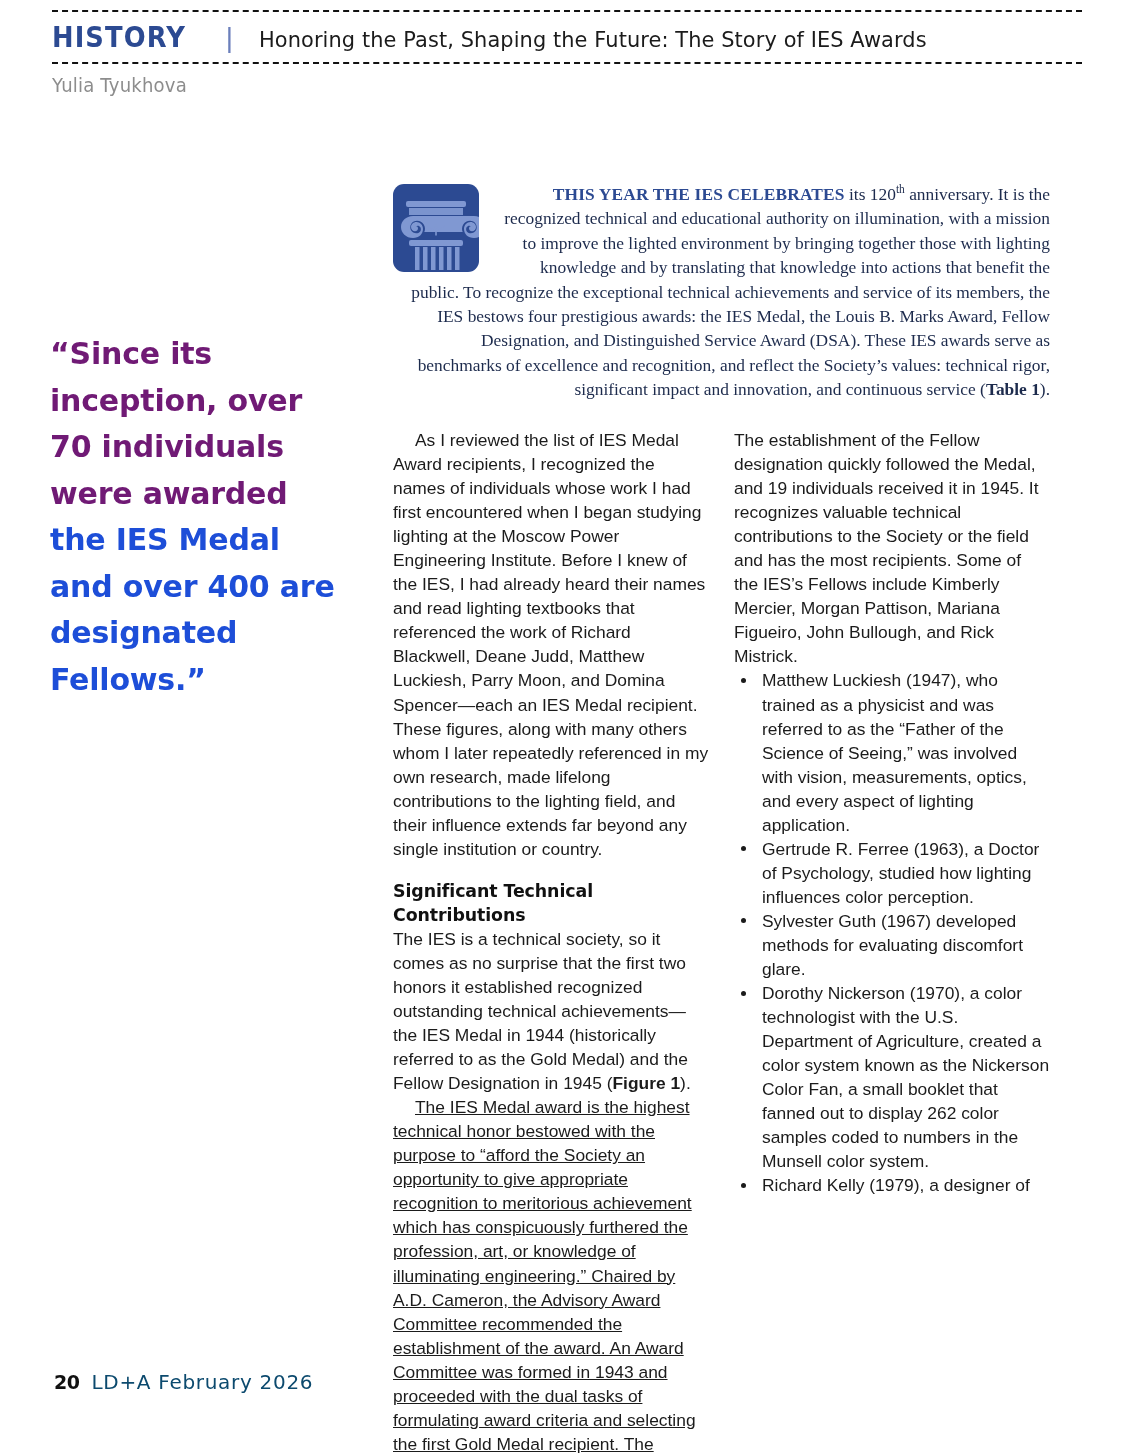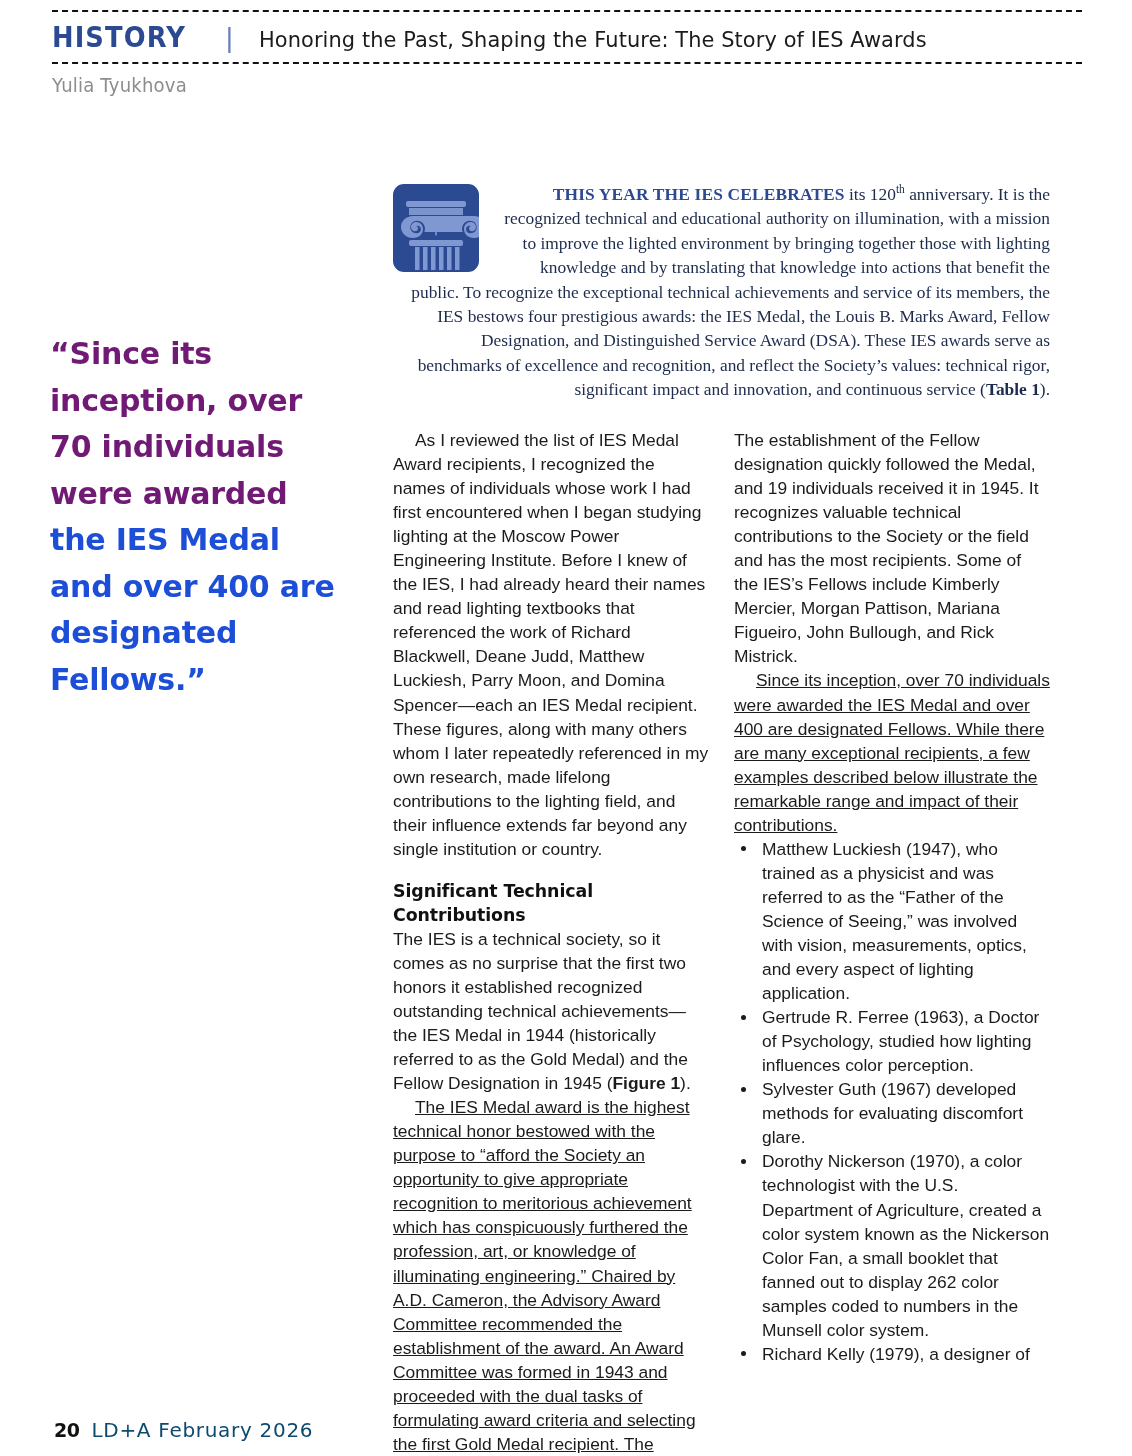--- a/index.html
+++ b/index.html
@@ -172,21 +172,21 @@
     width: 5px;
     height: 5px;
     border-radius: 50%;
     background: #1b1b1b;
   }
 
   
   .footer {
     position: absolute;
     left: 54px;
-    top: 1418px;
+    top: 1370px;
     display: flex;
     align-items: baseline;
     gap: 12px;
     font-family: "DejaVu Sans", sans-serif;
   }
   .folio {
     font-weight: 700;
     font-size: 19px;
     color: #111111;
     letter-spacing: -0.5px;
@@ -257,21 +257,20 @@
 
   <div class="col col-left">
     <p class="first">As I reviewed the list of IES Medal Award recipients, I recognized the names of individuals whose work I had first encountered when I began studying lighting at the Moscow Power Engineering Institute. Before I knew of the IES, I had already heard their names and read lighting textbooks that referenced the work of Richard Blackwell, Deane Judd, Matthew Luckiesh, Parry Moon, and Domina Spencer—each an IES Medal recipient. These figures, along with many others whom I later repeatedly referenced in my own research, made lifelong contributions to the lighting field, and their influence extends far beyond any single institution or country.</p>
     <div class="section-head">Significant Technical Contributions</div>
     <p><span>The IES is a technical society, so it comes as no surprise that the first two honors it established recognized outstanding technical achievements—the IES Medal in 1944 (historically referred to as the Gold Medal) and the Fellow Designation in 1945 (</span><b>Figure 1</b><span>).</span></p>
     <p>The IES Medal award is the highest technical honor bestowed with the purpose to “afford the Society an opportunity to give appropriate recognition to meritorious achievement which has conspicuously furthered the profession, art, or knowledge of illuminating engineering.” Chaired by A.D. Cameron, the Advisory Award Committee recommended the establishment of the award. An Award Committee was formed in 1943 and proceeded with the dual tasks of formulating award criteria and selecting the first Gold Medal recipient. The inaugural award</p>
   </div>
 
   <div class="col col-right">
     <p>The establishment of the Fellow designation quickly followed the Medal, and 19 individuals received it in 1945. It recognizes valuable technical contributions to the Society or the field and has the most recipients. Some of the IES’s Fellows include Kimberly Mercier, Morgan Pattison, Mariana Figueiro, John Bullough, and Rick Mistrick.</p>
-    <p>Since its inception, over 70 individuals were awarded the IES Medal and over 400 are designated Fellows. While there are many exceptional recipients, a few examples described below illustrate the remarkable range and impact of their contributions.</p>
     <ul class="bullets">
       <li><span class="bullet-dot"></span><span>Matthew Luckiesh (1947), who trained as a physicist and was referred to as the “Father of the Science of Seeing,” was involved with vision, measurements, optics, and every aspect of lighting application.</span></li>
       <li><span class="bullet-dot"></span><span>Gertrude R. Ferree (1963), a Doctor of Psychology, studied how lighting influences color perception.</span></li>
       <li><span class="bullet-dot"></span><span>Sylvester Guth (1967) developed methods for evaluating discomfort glare.</span></li>
       <li><span class="bullet-dot"></span><span>Dorothy Nickerson (1970), a color technologist with the U.S. Department of Agriculture, created a color system known as the Nickerson Color Fan, a small booklet that fanned out to display 262 color samples coded to numbers in the Munsell color system.</span></li>
       <li><span class="bullet-dot"></span><span>Richard Kelly (1979), a designer of</span></li>
     </ul>
   </div>
 
   <div class="footer">

